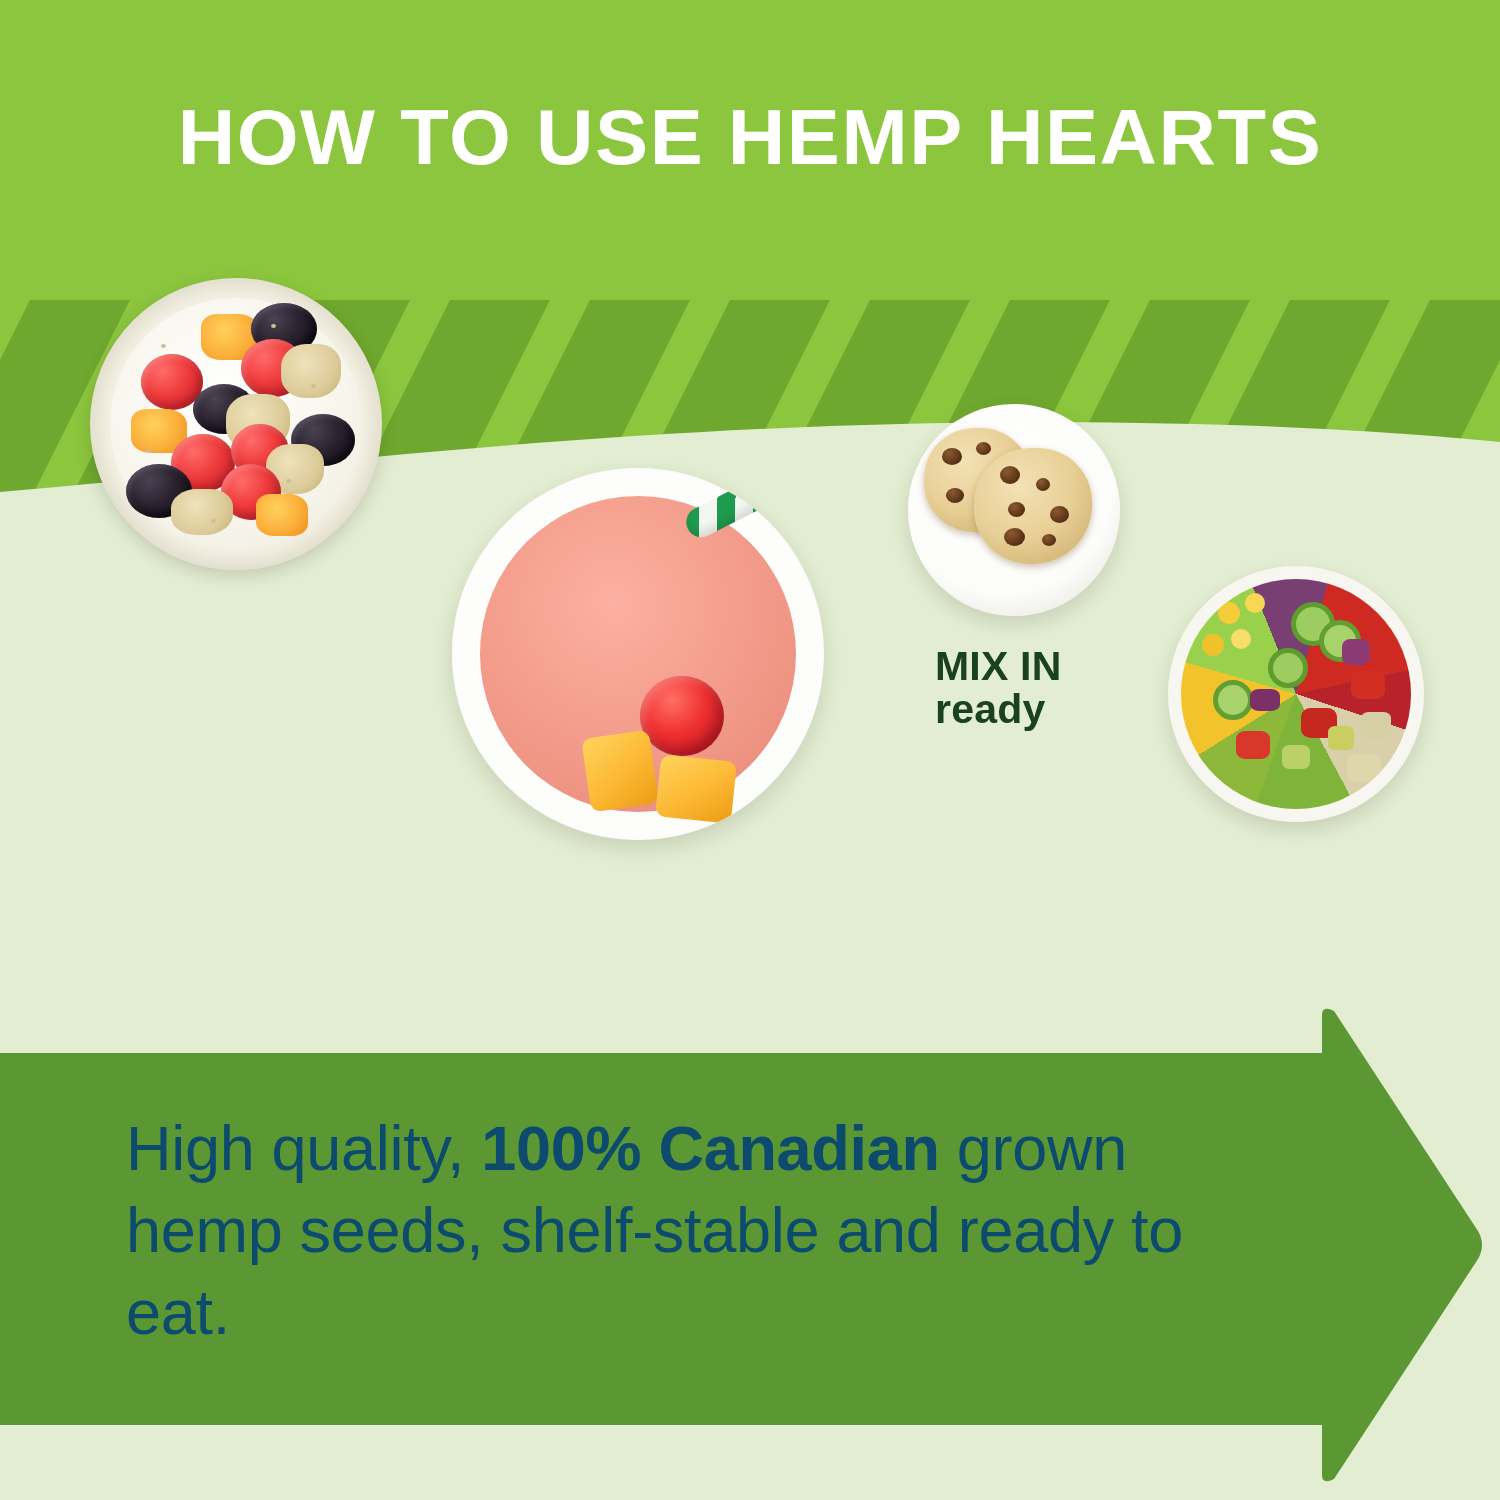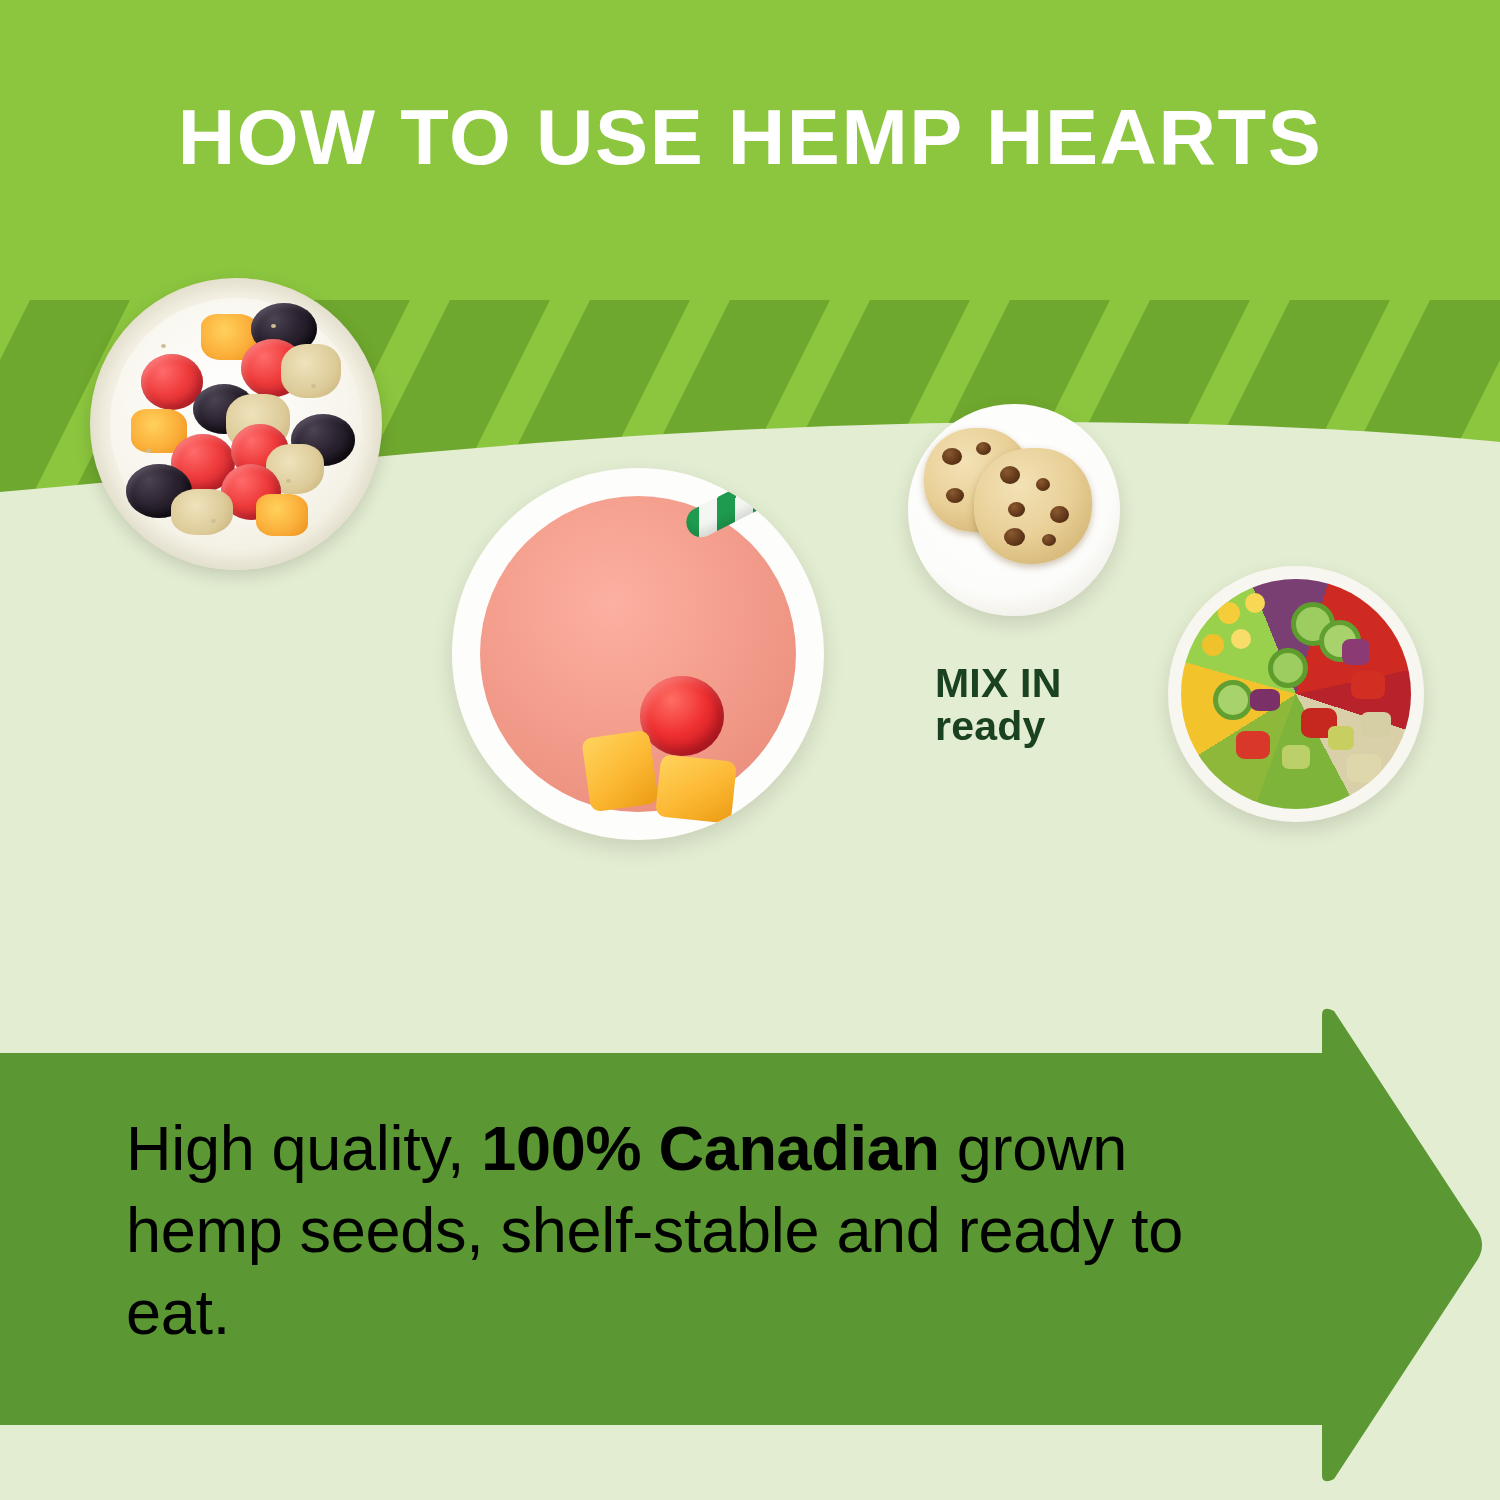--- a/index.html
+++ b/index.html
@@ -199,38 +199,38 @@
     letter-spacing: 0.2px;
   }
   .step-label .low {
     display: block;
     font-size: 41px;
     letter-spacing: 0.2px;
   }
 
   #label-sprinkle { left: 105px; top: 608px; }
   #label-blend    { left: 495px; top: 880px; }
-  #label-mix      { left: 935px; top: 662px; }
+  #label-mix      { left: 935px; top: 645px; }
   #label-salad    { left: 1196px; top: 860px; }
 
   
   .banner-svg {
     position: absolute;
     left: 0;
     top: 1005px;
     width: 1500px;
     height: 480px;
     display: block;
   }
   .banner-text {
     position: absolute;
     left: 126px;
     top: 1108px;
     width: 1140px;
-    color: #000000;
+    color: #0c4a6e;
     font-family: "Liberation Sans Narrow", "Liberation Sans", sans-serif;
     font-size: 63px;
     font-weight: 400;
     line-height: 1.30;
     letter-spacing: -0.3px;
   }
   .banner-text b { font-weight: 700; }
 </style>
 </head>
 <body>

